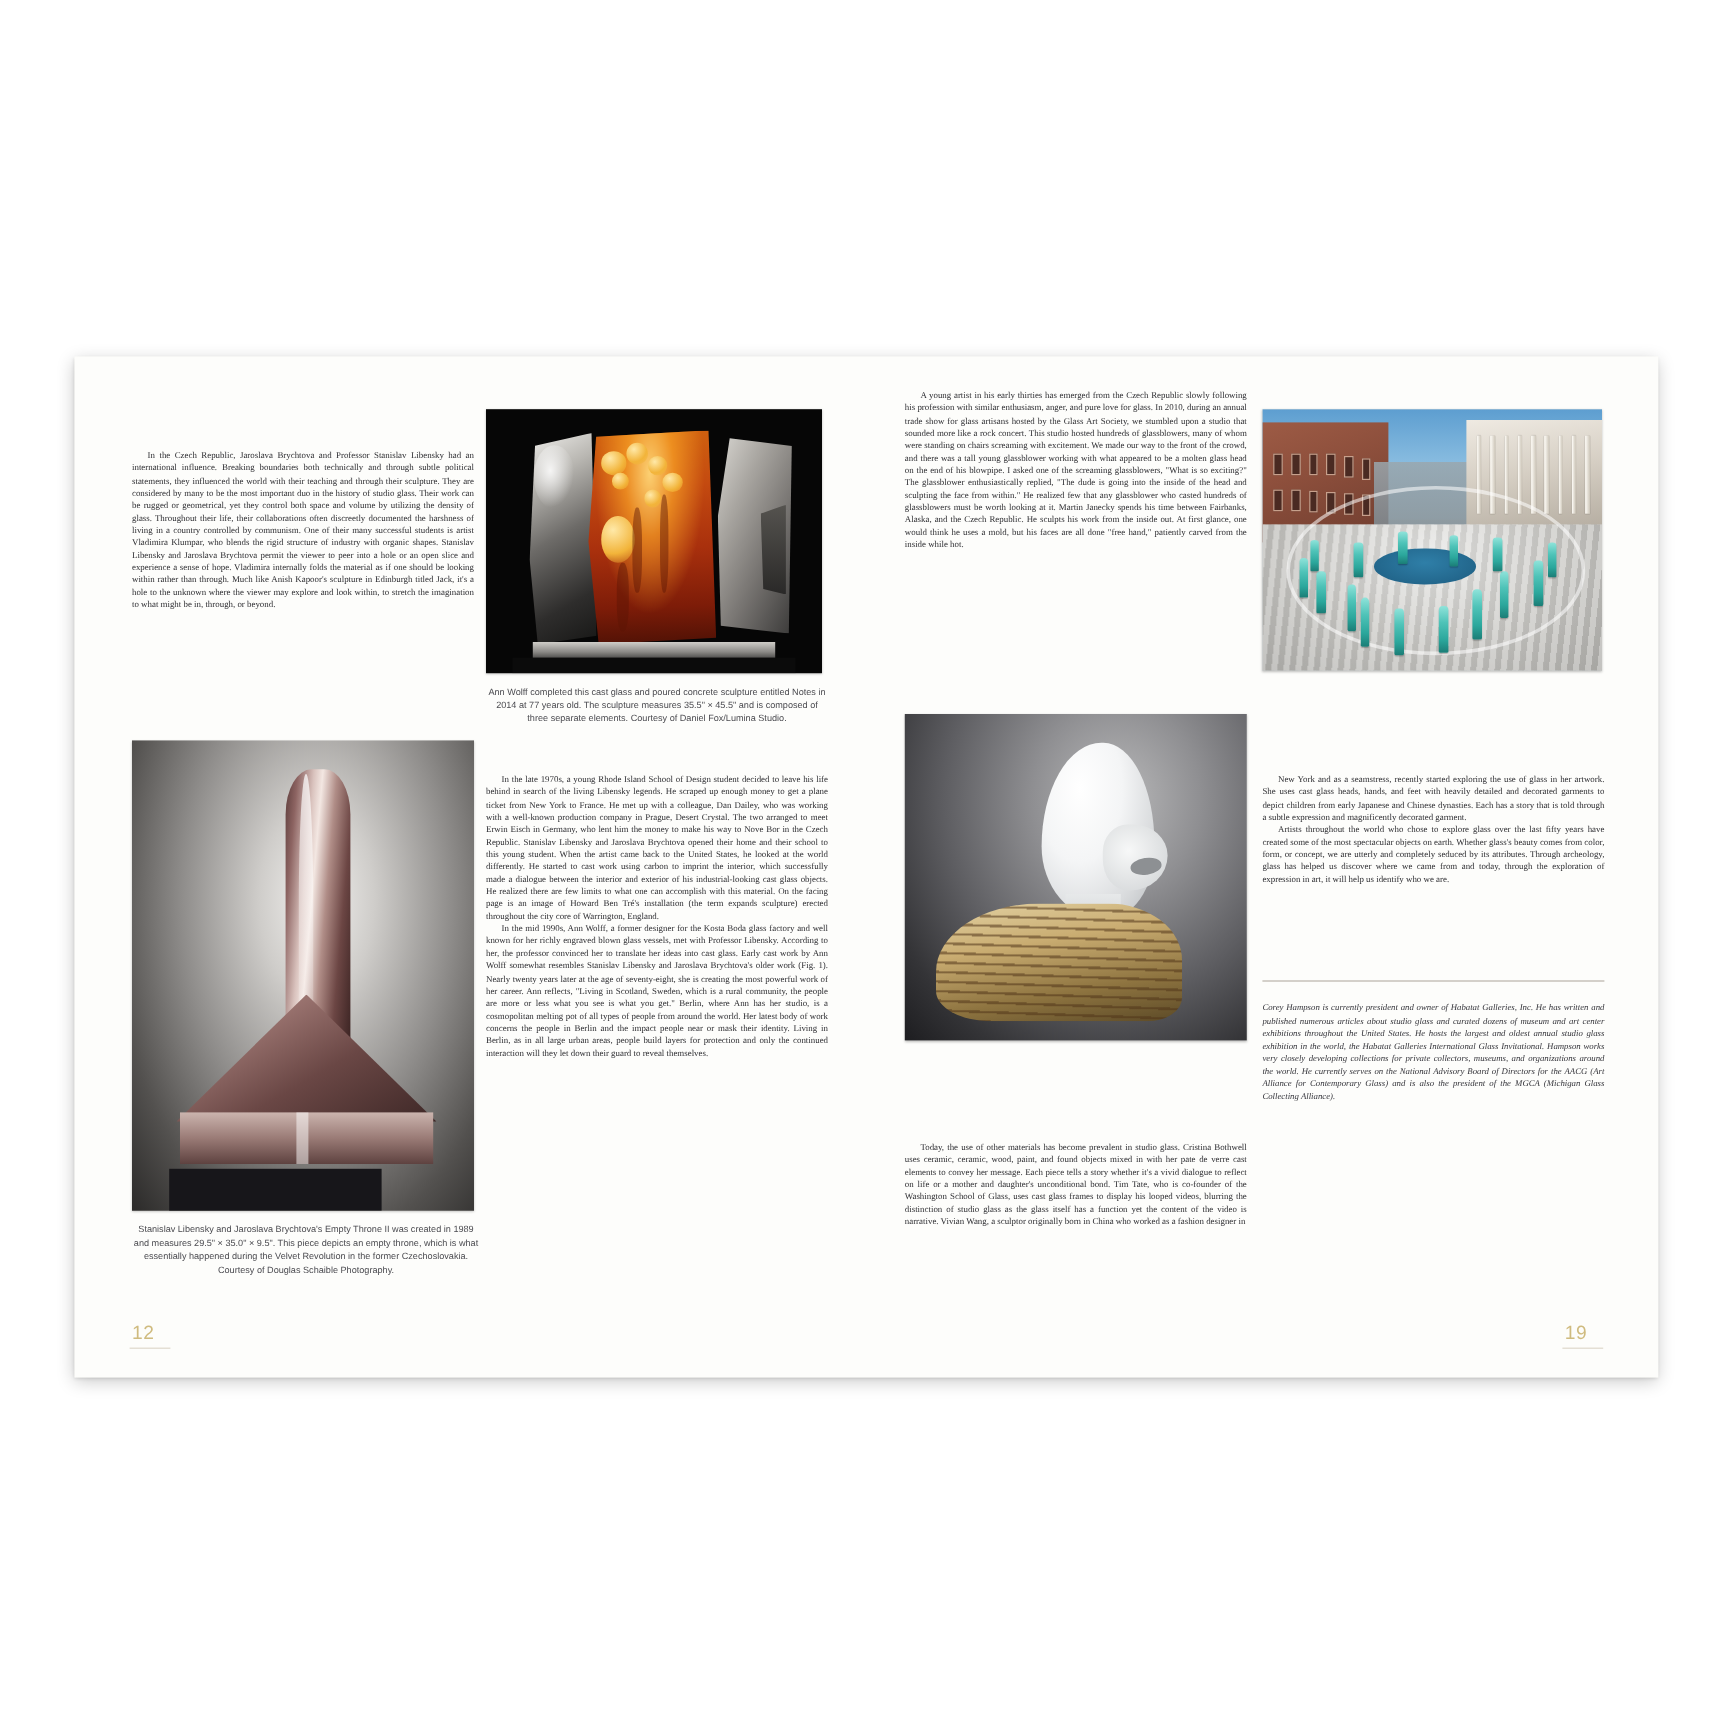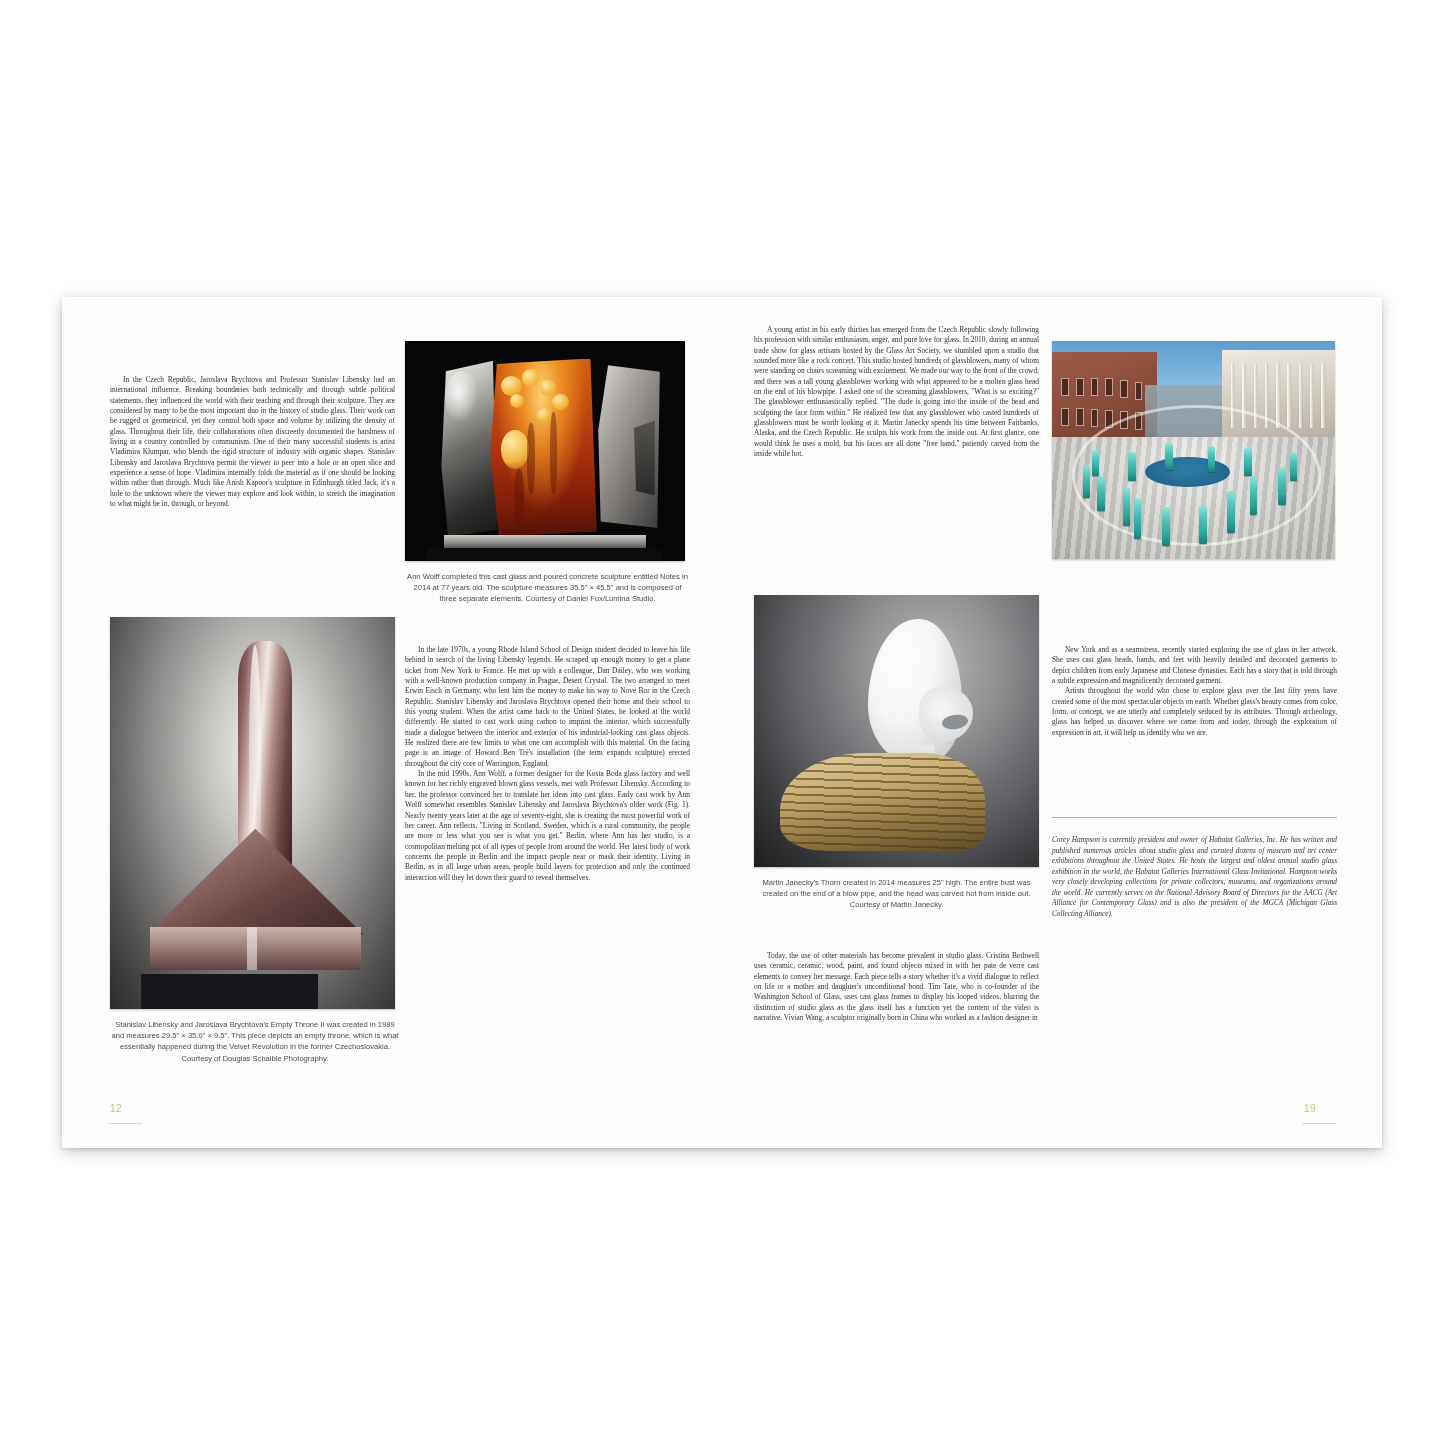--- a/index.html
+++ b/index.html
@@ -78,21 +78,21 @@
 
   .rule {
     position: absolute;
     height: 1px;
     background: #b9b4a9;
   }
 
   .folio {
     position: absolute;
     font-family: "Liberation Sans", sans-serif;
-    font-size: 10px;
+    font-size: 16px;
     color: #c8b06a;
     letter-spacing: 0.4px;
     opacity: 0.85;
   }
   .folio-rule {
     position: absolute;
     height: 1px;
     width: 34px;
     background: #ded8cb;
   }
@@ -317,21 +317,20 @@
         <p>A young artist in his early thirties has emerged from the Czech Republic slowly following his profession with similar enthusiasm, anger, and pure love for glass. In 2010, during an annual trade show for glass artisans hosted by the Glass Art Society, we stumbled upon a studio that sounded more like a rock concert. This studio hosted hundreds of glassblowers, many of whom were standing on chairs screaming with excitement. We made our way to the front of the crowd, and there was a tall young glassblower working with what appeared to be a molten glass head on the end of his blowpipe. I asked one of the screaming glassblowers, "What is so exciting?" The glassblower enthusiastically replied, "The dude is going into the inside of the head and sculpting the face from within." He realized few that any glassblower who casted hundreds of glassblowers must be worth looking at it. Martin Janecky spends his time between Fairbanks, Alaska, and the Czech Republic. He sculpts his work from the inside out. At first glance, one would think he uses a mold, but his faces are all done "free hand," patiently carved from the inside while hot.</p>
       </div>
 
       <div class="figure" id="fig-thorn" style="left:32px; top:298px; width:285px; height:272px;">
         <div class="head"></div>
         <div class="jaw"></div>
         <div class="mouth"></div>
         <div class="neck"></div>
         <div class="body"></div>
       </div>
-      <div class="caption" style="left:32px; top:580px; width:285px;">Martin Janecky's Thorn created in 2014 measures 25" high. The entire bust was created on the end of a blow pipe, and the head was carved hot from inside out. Courtesy of Martin Janecky.</div>
 
       <div class="col" style="left:32px; top:654px; width:285px;">
         <p>Today, the use of other materials has become prevalent in studio glass. Cristina Bothwell uses ceramic, ceramic, wood, paint, and found objects mixed in with her pate de verre cast elements to convey her message. Each piece tells a story whether it's a vivid dialogue to reflect on life or a mother and daughter's unconditional bond. Tim Tate, who is co-founder of the Washington School of Glass, uses cast glass frames to display his looped videos, blurring the distinction of studio glass as the glass itself has a function yet the content of the video is narrative. Vivian Wang, a sculptor originally born in China who worked as a fashion designer in</p>
       </div>
 
       <div class="figure" id="fig-mist" style="left:330px; top:44px; width:283px; height:218px;">
         <div class="sky"></div>
         <div class="brick">
           <div class="win" style="left:9%;top:26%"></div>
           <div class="win" style="left:23%;top:26%"></div>

